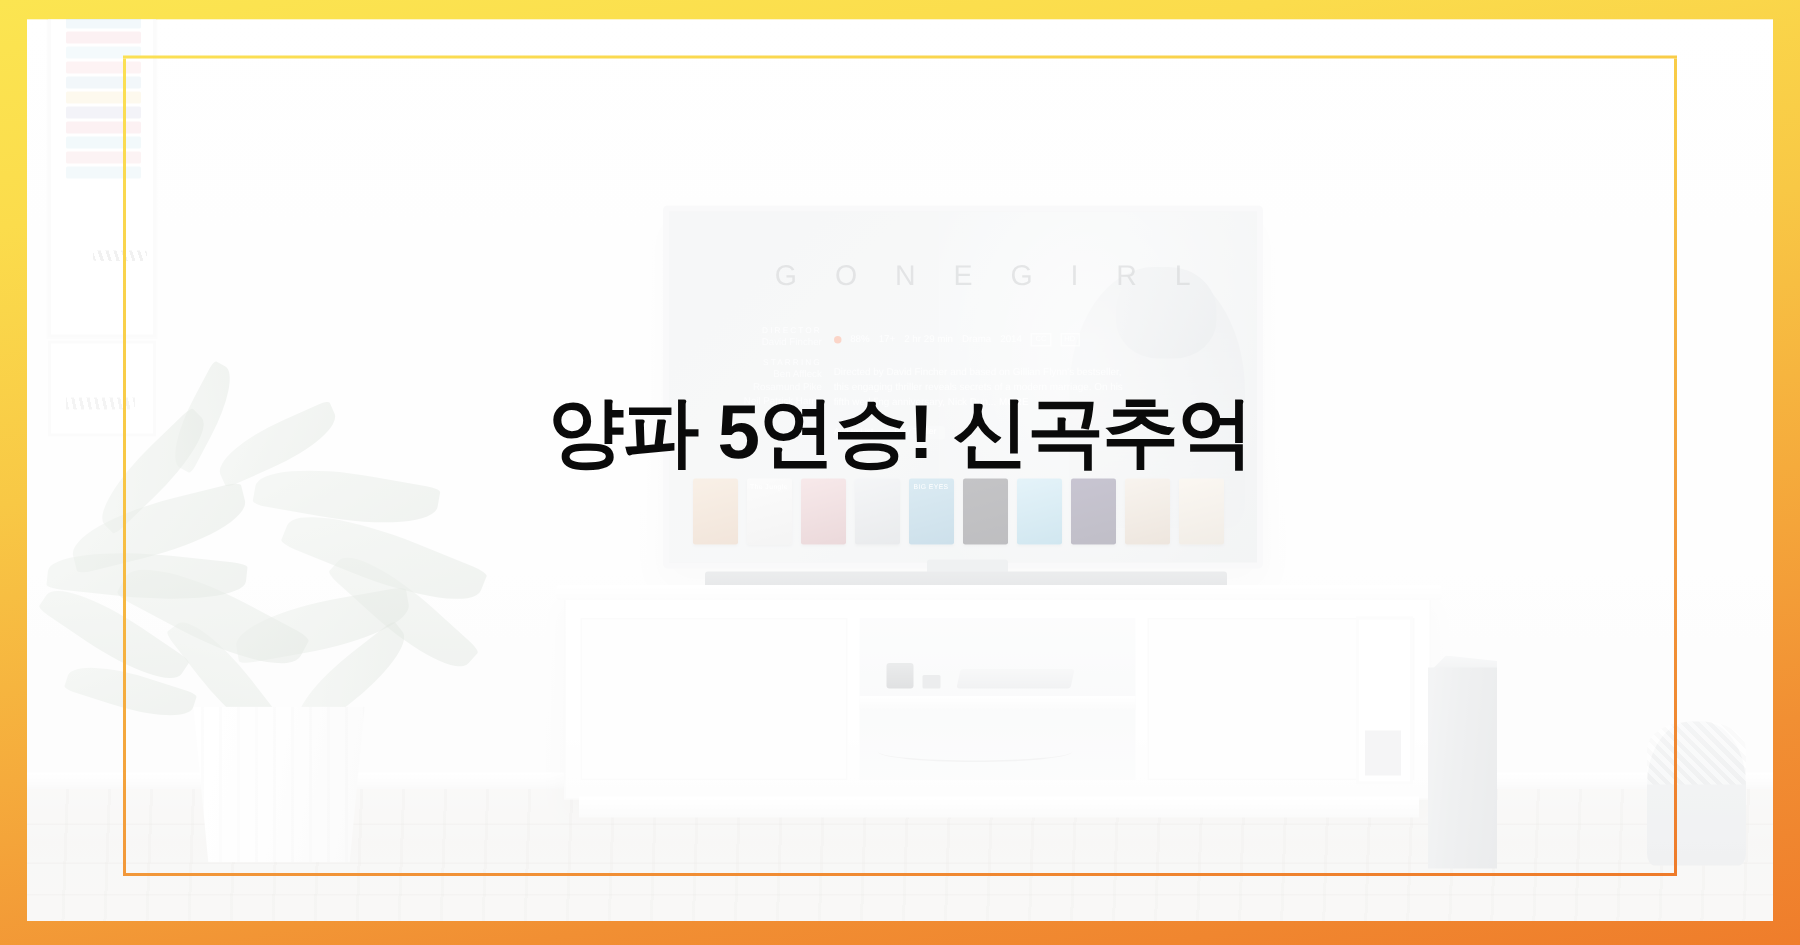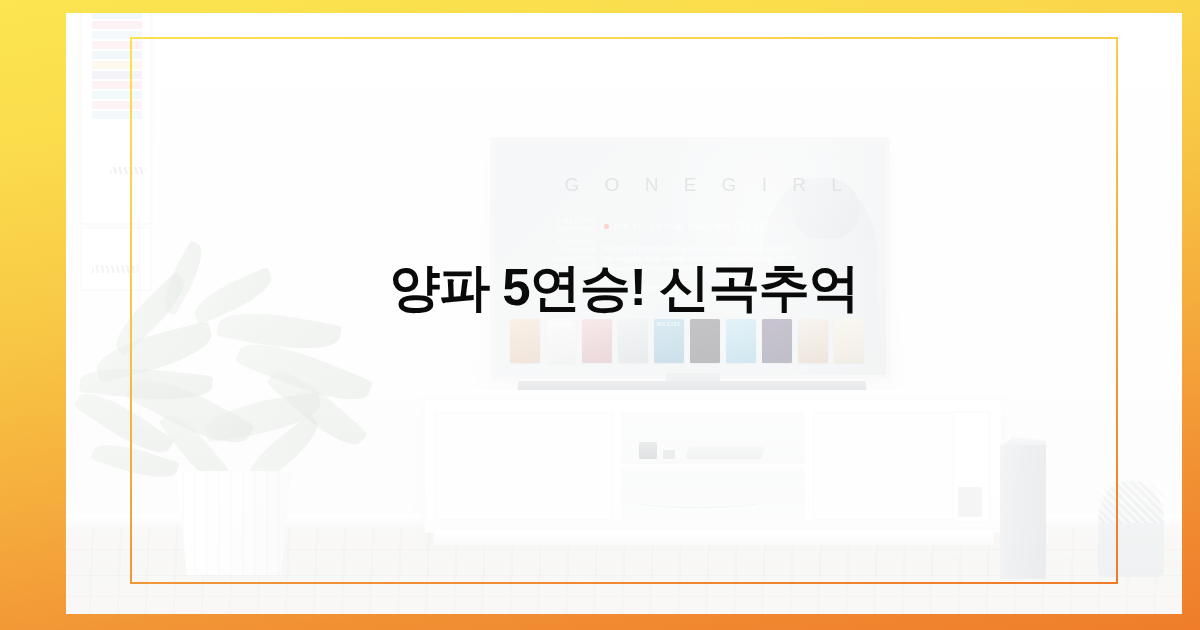--- a/index.html
+++ b/index.html
@@ -17,21 +17,20 @@
     background:linear-gradient(170deg,#fbe551 0%, #fbdc4c 18%, #f8c845 40%, #f5ab3c 62%, #f18f33 82%, #ef7d2b 100%);
     overflow:hidden;
   }
 
   
   #scene {
     position:absolute;
     left:18px; top:13px; right:18px; bottom:16px;
     background:#ffffff;
     overflow:hidden;
-    margin-left:48px;
   }
 
   
   .wall {
     position:absolute; left:0; top:0; width:100%; height:84%;
     background:linear-gradient(180deg,#fdfdfd 0%, #fbfbfb 55%, #f6f6f6 100%);
   }
   .baseboard {
     position:absolute; left:0; top:83.5%; width:100%; height:2.3%;
     background:linear-gradient(180deg,#ffffff 0%, #f2f2f2 60%, #e2e2e2 100%);

